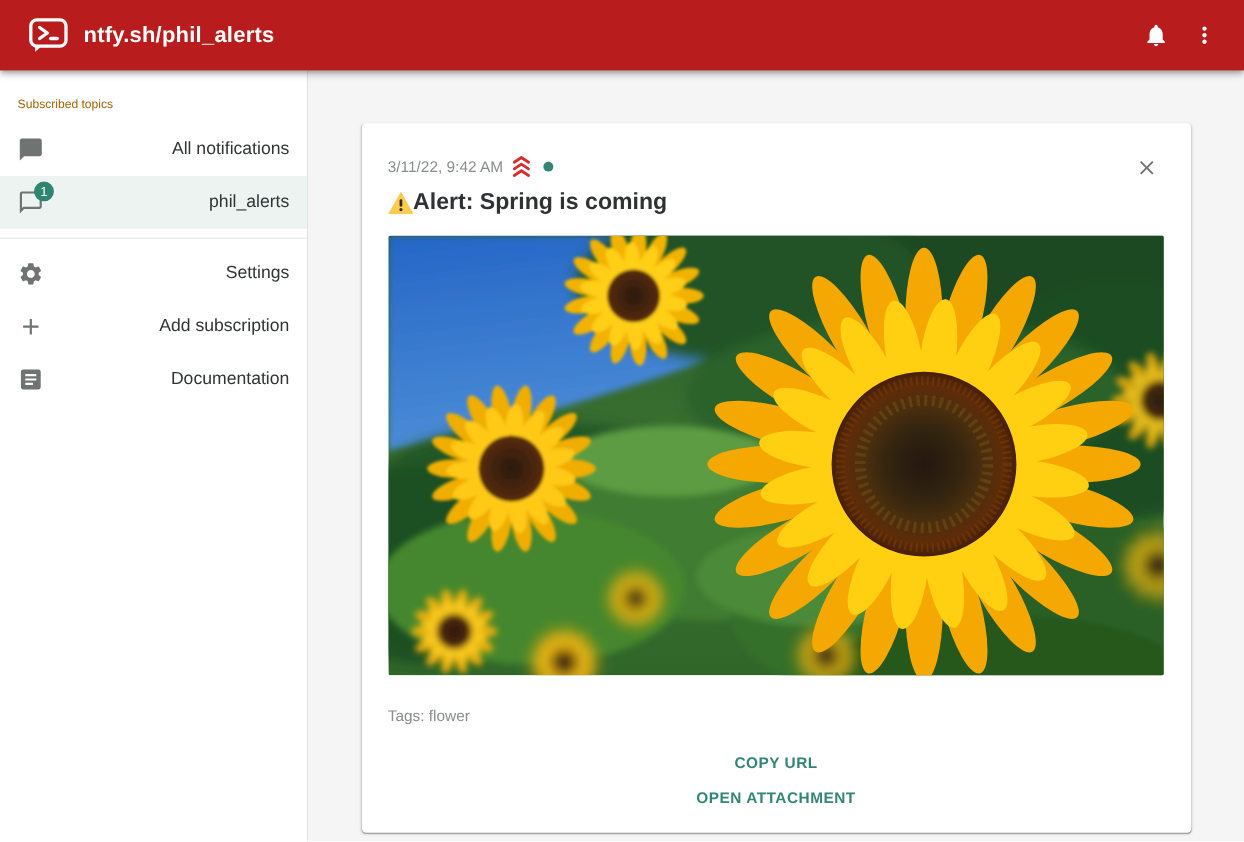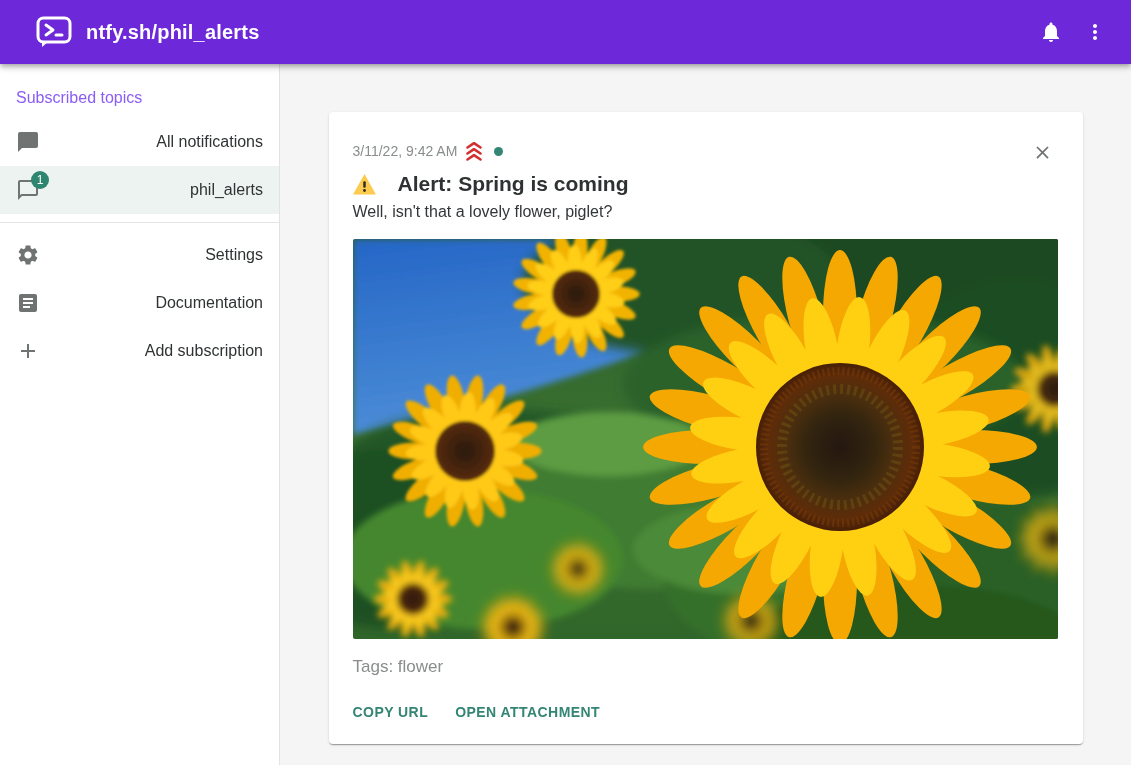--- a/index.html
+++ b/index.html
@@ -1,60 +1,60 @@
 <!DOCTYPE html>
 <html><head>
 <meta charset="utf-8">
 <style>
   * { margin:0; padding:0; box-sizing:border-box; }
   html,body { width:1131px; height:765px; overflow:hidden; background:#fff;
               font-family:"Liberation Sans", sans-serif; }
 
   
-  .appbar { height:64px; background:#6d28d9; display:flex; align-items:center;
-            padding:0 14px 0 36px; position:relative; z-index:5;
+  .appbar { height:64px; background:#b91c1c; display:flex; align-items:center;
+            padding:0 14px 0 26px; position:relative; z-index:5;
             box-shadow:0 2px 4px -1px rgba(0,0,0,.2),0 4px 5px 0 rgba(0,0,0,.14),0 1px 10px 0 rgba(0,0,0,.12); }
   .logo { width:36px; height:32px; margin-right:14px; flex:0 0 auto; }
   .appbar-title { color:#fff; font-size:20px; font-weight:700; letter-spacing:.2px; }
   .appbar-spacer { flex:1; }
   .icon-btn { width:44px; height:44px; display:flex; align-items:center; justify-content:center;
               border:none; background:transparent; cursor:pointer; border-radius:50%; }
   .icon-btn svg { display:block; }
 
   
   .container { display:flex; height:701px; }
   .sidebar { width:280px; background:#fff; border-right:1px solid #e1e3e2; flex:0 0 auto; }
   .main { flex:1; background:#f5f5f5; overflow:hidden; }
 
   
-  .subheader { padding:25px 16px 11px 16px; color:#8b5cf6; font-size:16px; font-weight:500; }
+  .subheader { padding:25px 16px 11px 16px; color:#a16207; font-size:11px; font-weight:500; }
   .nav-item { height:48px; display:flex; align-items:center; padding:0 16px; cursor:pointer; position:relative;justify-content:space-between; }
   .nav-item.selected { background:#edf3f1; }
   .nav-icon { width:24px; height:24px; margin-right:12px; position:relative; flex:0 0 auto; color:#6f7372; }
   .nav-icon svg { display:block; }
   .nav-label { font-size:16px; color:#303334; }
   .badge { position:absolute; top:-7px; right:-9px; min-width:18px; height:18px; border-radius:9px;
            background:#2e8570; color:#fff; font-size:12px; font-weight:500;
            display:flex; align-items:center; justify-content:center; padding:0 4px; }
   .secondary-icon { margin-left:auto; margin-right:14px; color:#757777; }
   .divider { height:1px; background:#e4e6e5; margin:8px 0; }
 
   
   .card { width:754px; margin:48px auto 0; background:#fff; border-radius:4px; position:relative;
           padding:27px 24px 22px;
           box-shadow:0 2px 1px -1px rgba(0,0,0,.2),0 1px 1px 0 rgba(0,0,0,.14),0 1px 3px 0 rgba(0,0,0,.12); }
   .date-row { display:flex; align-items:center; gap:5px; color:#8a8d8d; font-size:14px; }
   .dot { width:9px; height:9px; border-radius:50%; background:#338574; margin-left:3px; }
-  .card-title { margin-top:9px; font-size:21px; color:#2e3233; display:flex; align-items:center; gap:22px; }
+  .card-title { margin-top:9px; font-size:21px; color:#2e3233; display:flex; align-items:center; gap:0; }
   .card-message { margin-top:7px; font-size:16px; color:#333638; }
   .attachment { margin-top:18px; width:705px; height:400px; border-radius:2px; overflow:hidden;
                 cursor:pointer; display:block; }
   .attachment svg { display:block; width:705px; height:400px; }
-  .tags { margin-top:18px; font-size:17px; color:#8a8d8d; }
-  .card-actions { margin-top:25px; display:flex; gap:27px; }
+  .tags { margin-top:28px; font-size:14px; color:#8a8d8d; }
+  .card-actions { margin-top:25px; display:flex; gap:12px;flex-direction:column; }
   .text-btn { background:none; border:none; cursor:pointer; color:#338574; font-size:14px;
               font-weight:700; letter-spacing:.45px; font-family:inherit; padding:2px 0; }
   .close-btn { position:absolute; top:26px; right:26px; width:28px; height:28px; border:none;
                background:transparent; cursor:pointer; display:flex; align-items:center; justify-content:center; }
 </style>
 </head>
 <body>
 
 <header class="appbar">
   <svg class="logo" viewBox="0 0 36 32">
@@ -110,33 +110,33 @@
         <svg width="24" height="24" viewBox="0 0 24 24">
             <path fill="#6f7372" d="M19.14 12.94c.04-.3.06-.61.06-.94 0-.32-.02-.64-.07-.94l2.03-1.58c.18-.14.23-.41.12-.61l-1.92-3.32c-.12-.22-.37-.29-.59-.22l-2.39.96c-.5-.38-1.03-.7-1.62-.94l-.36-2.54c-.04-.24-.24-.41-.48-.41h-3.84c-.24 0-.43.17-.47.41l-.36 2.54c-.59.24-1.13.57-1.62.94l-2.39-.96c-.22-.08-.47 0-.59.22L2.74 8.87c-.12.21-.08.47.12.61l2.03 1.58c-.05.3-.09.63-.09.94s.02.64.07.94l-2.03 1.58c-.18.14-.23.41-.12.61l1.92 3.32c.12.22.37.29.59.22l2.39-.96c.5.38 1.03.7 1.62.94l.36 2.54c.05.24.24.41.48.41h3.84c.24 0 .44-.17.47-.41l.36-2.54c.59-.24 1.13-.56 1.62-.94l2.39.96c.22.08.47 0 .59-.22l1.92-3.32c.12-.22.07-.47-.12-.61l-2.01-1.58zM12 15.6c-1.98 0-3.6-1.62-3.6-3.6s1.62-3.6 3.6-3.6 3.6 1.62 3.6 3.6-1.62 3.6-3.6 3.6z"></path>
           </svg>
       </span>
       <span class="nav-label">Settings</span>
     </div>
 
     <div class="nav-item">
       <span class="nav-icon">
         <svg width="24" height="24" viewBox="0 0 24 24">
+            <path fill="#6f7372" d="M19 13h-6v6h-2v-6H5v-2h6V5h2v6h6v2z"></path>
+          </svg>
+      </span>
+      <span class="nav-label">Add subscription</span>
+    </div>
+
+    <div class="nav-item">
+      <span class="nav-icon">
+        <svg width="24" height="24" viewBox="0 0 24 24">
             <path fill="#6f7372" d="M19 3H5c-1.1 0-2 .9-2 2v14c0 1.1.9 2 2 2h14c1.1 0 2-.9 2-2V5c0-1.1-.9-2-2-2zm-5 14H7v-2h7v2zm3-4H7v-2h10v2zm0-4H7V7h10v2z"></path>
           </svg>
       </span>
       <span class="nav-label">Documentation</span>
-    </div>
-
-    <div class="nav-item">
-      <span class="nav-icon">
-        <svg width="24" height="24" viewBox="0 0 24 24">
-            <path fill="#6f7372" d="M19 13h-6v6h-2v-6H5v-2h6V5h2v6h6v2z"></path>
-          </svg>
-      </span>
-      <span class="nav-label">Add subscription</span>
     </div>
   </nav>
 
   <main class="main">
     <section class="card">
       <div class="date-row">
         <span>3/11/22, 9:42 AM</span>
         <svg width="24" height="24" viewBox="0 0 24 24" fill="none" stroke="#d32f2f" stroke-width="2.6" stroke-linecap="round" stroke-linejoin="round">
           <path d="M5.5 20.5 12 16.2l6.5 4.3"></path>
           <path d="M5.5 14.5 12 10.2l6.5 4.3"></path>
@@ -148,21 +148,20 @@
       <h2 class="card-title">
         <svg width="23" height="21" viewBox="0 0 24 22">
           <path d="M12 0 0 21.5h24L12 0z" fill="#fdcb4d"></path>
           <path d="M12 2.8 2.4 20.1h19.2L12 2.8z" fill="#fdcb4d"></path>
           <rect x="10.7" y="7.5" width="2.6" height="7" rx="1.2" fill="#33292a"></rect>
           <circle cx="12" cy="17.3" r="1.5" fill="#33292a"></circle>
         </svg>
         <span>Alert: Spring is coming</span>
       </h2>
 
-      <p class="card-message">Well, isn't that a lovely flower, piglet?</p>
 
       <div class="attachment">
         <svg id="flower-svg" viewBox="0 0 705 400" preserveAspectRatio="none">
           <defs>
             <linearGradient id="bgGrad" x1="0" y1="0" x2="0" y2="1">
               <stop offset="0" stop-color="#2d5f2b"></stop>
                 <stop offset="0.55" stop-color="#3c7231"></stop>
                 <stop offset="1" stop-color="#31662a"></stop>
             </linearGradient>
             <linearGradient id="skyGrad" x1="0" y1="0" x2="0.3" y2="1">

